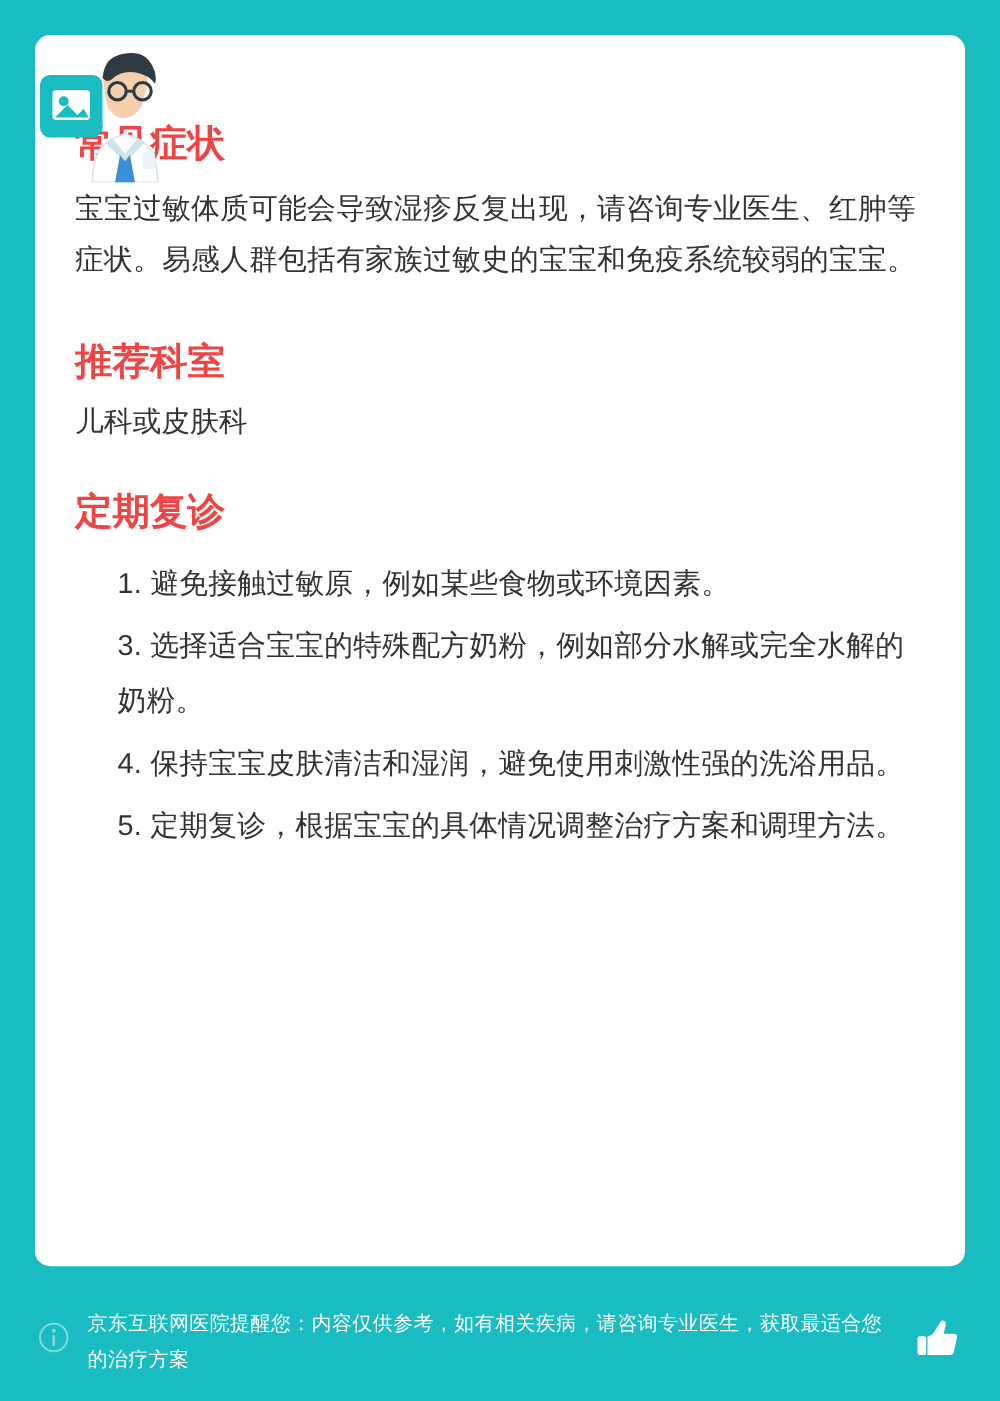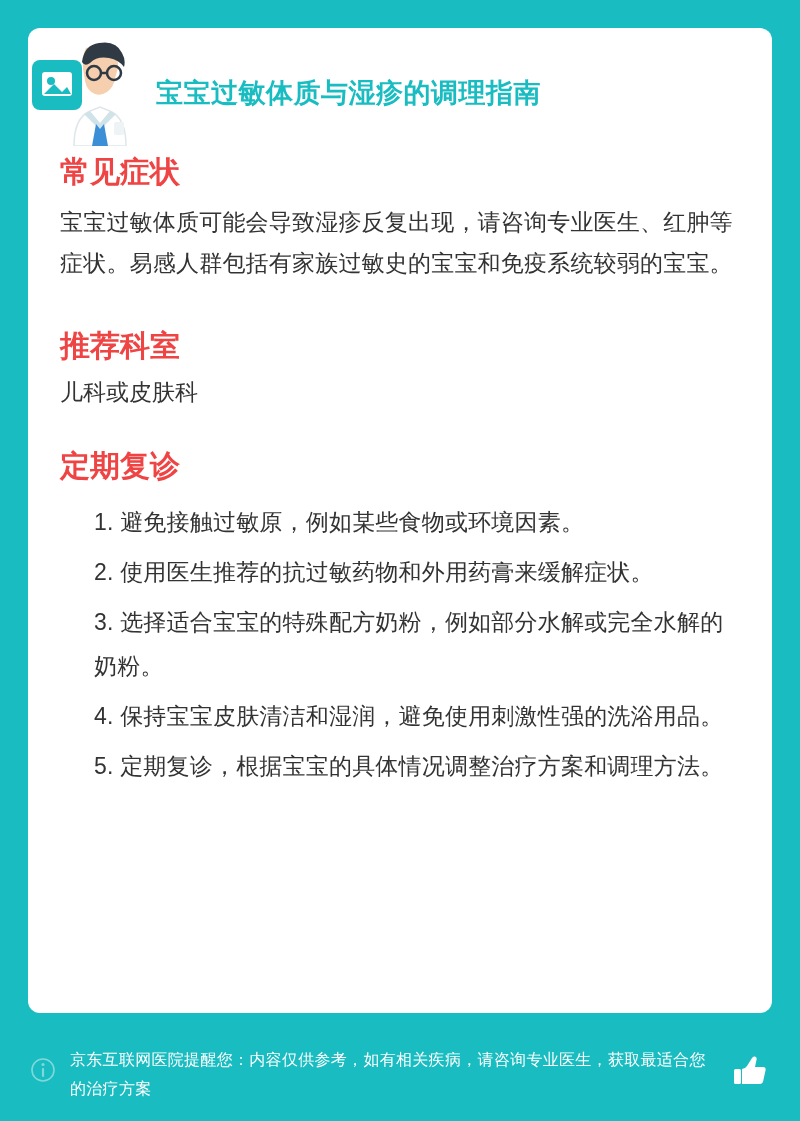--- a/index.html
+++ b/index.html
@@ -62,21 +62,20 @@
     line-height: 41px;
     color: #333333;
     margin: 0;
     letter-spacing: 0.2px;
   }
   p.dept {
     font-size: 23px;
     line-height: 34px;
     color: #333333;
     margin: 0 0 8px 0;
-    font-family: Liberation Serif, serif;
   }
   ol.points {
     list-style: none;
     margin: 18px 0 0 0;
     padding: 0;
   }
   ol.points li {
     font-size: 23px;
     line-height: 44px;
     color: #333333;
@@ -138,33 +137,31 @@
         <circle cx="84" cy="31" r="7" fill="none" stroke="#2f3a45" stroke-width="2.5"></circle>
         <line x1="71" y1="31" x2="77" y2="31" stroke="#2f3a45" stroke-width="2.5"></line>
 
         <path d="M44 104 q0 -28 16 -35 l10 -4 l10 4 q16 7 16 35 z" fill="#ffffff" stroke="#dfe6ea" stroke-width="1.5"></path>
         <path d="M60 69 l10 12 l10 -12 l6 3 l-16 16 l-16 -16 z" fill="#cfe3e8"></path>
         <path d="M66 82 l4 5 l4 -5 l4 22 h-16 z" fill="#3b8fd6"></path>
         <rect x="84" y="80" width="10" height="13" rx="2" fill="#eef3f6"></rect>
       </svg>
     </span>
 
-    <h1 class="doc-title">宝宝过敏体质与湿疹的调理指南</h1>
 
     <h2 class="section">常见症状</h2>
     <p class="body">宝宝过敏体质可能会导致湿疹反复出现，请咨询专业医生、红肿等症状。易感人群包括有家族过敏史的宝宝和免疫系统较弱的宝宝。</p>
 
     <h2 class="section">推荐科室</h2>
     <p class="dept">儿科或皮肤科</p>
 
     <h2 class="section tight">定期复诊</h2>
 
     <ol class="points">
       <li>1. 避免接触过敏原，例如某些食物或环境因素。</li>
-      <li>2. 使用医生推荐的抗过敏药物和外用药膏来缓解症状。</li>
       <li>3. 选择适合宝宝的特殊配方奶粉，例如部分水解或完全水解的奶粉。</li>
       <li>4. 保持宝宝皮肤清洁和湿润，避免使用刺激性强的洗浴用品。</li>
       <li>5. 定期复诊，根据宝宝的具体情况调整治疗方案和调理方法。</li>
     </ol>
 
   </div>
 
   <div class="footer">
     <span class="footer-icon">
       <svg width="30" height="30" viewBox="0 0 30 30" xmlns="http://www.w3.org/2000/svg">

